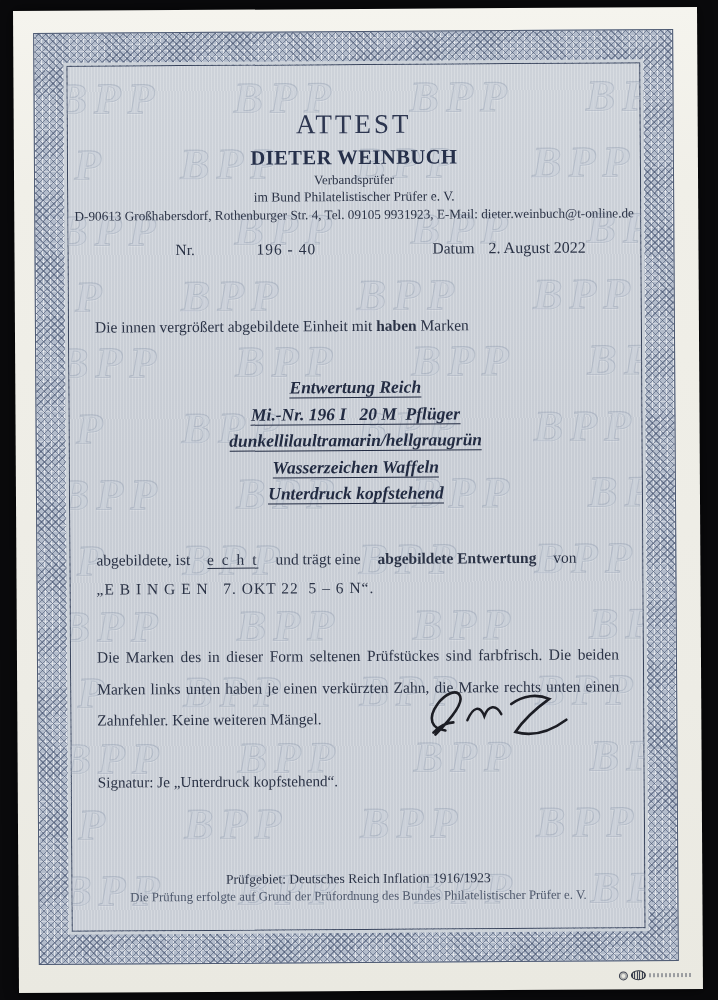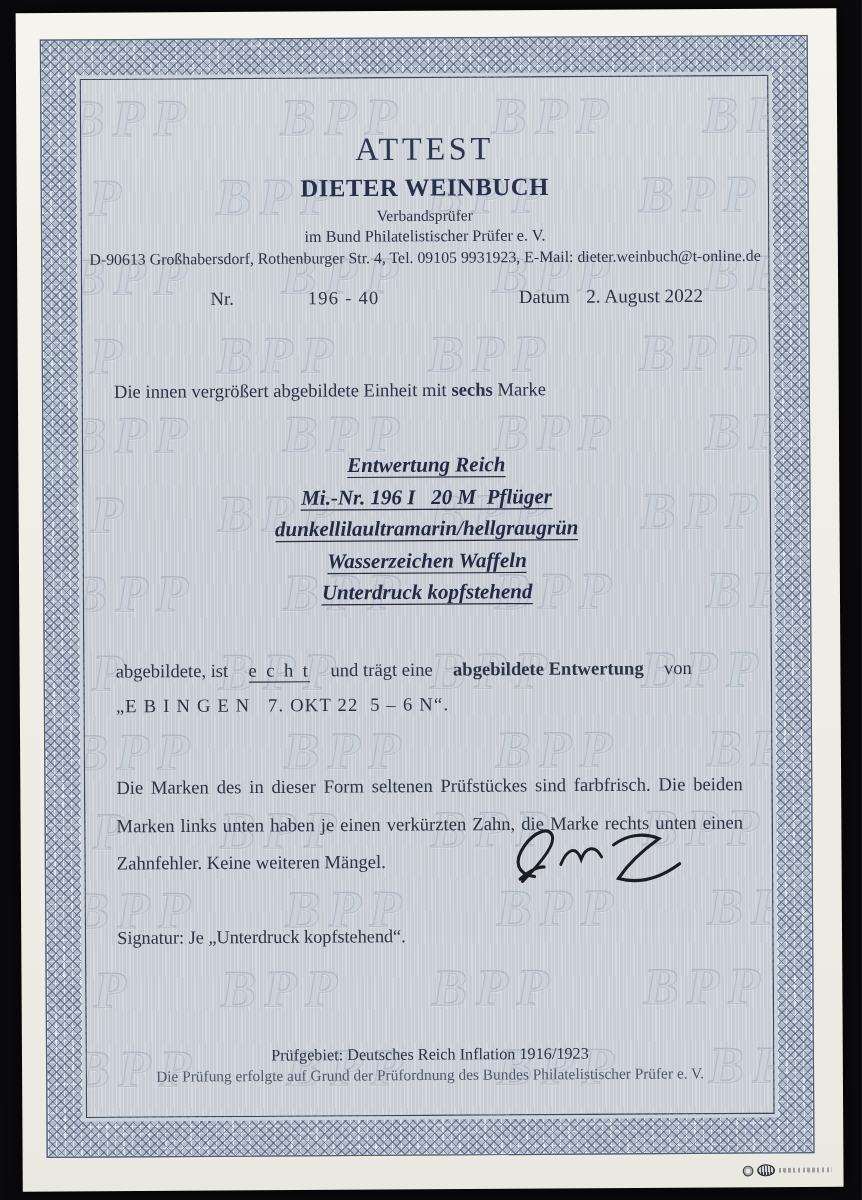--- a/index.html
+++ b/index.html
@@ -105,21 +105,21 @@
 
           <div class="address">D-90613 Großhabersdorf, Rothenburger Str. 4, Tel. 09105 9931923, E-Mail: dieter.weinbuch@t-online.de</div>
 
           <div class="nr-row">
             <span class="nr-label">Nr.</span>
             <span class="nr-value">196 - 40</span>
             <span class="date-label">Datum</span>
             <span class="date-value">2. August 2022</span>
           </div>
 
-          <div class="intro"><span>Die innen vergrößert abgebildete Einheit mit </span><b>sechs</b><span> Marke</span></div>
+          <div class="intro"><span>Die innen vergrößert abgebildete Einheit mit </span><b>haben</b><span> Marken</span></div>
 
           <div class="item-block">
             <div class="line"><span class="u">Entwertung Reich</span></div>
             <div class="line"><span class="u">Mi.-Nr. 196 I&nbsp;&nbsp; 20 M&nbsp; Pflüger</span></div>
             <div class="line"><span class="u">dunkellilaultramarin/hellgraugrün</span></div>
             <div class="line"><span class="u">Wasserzeichen Waffeln</span></div>
             <div class="line"><span class="u">Unterdruck kopfstehend</span></div>
           </div>
 
           <div class="verdict">

